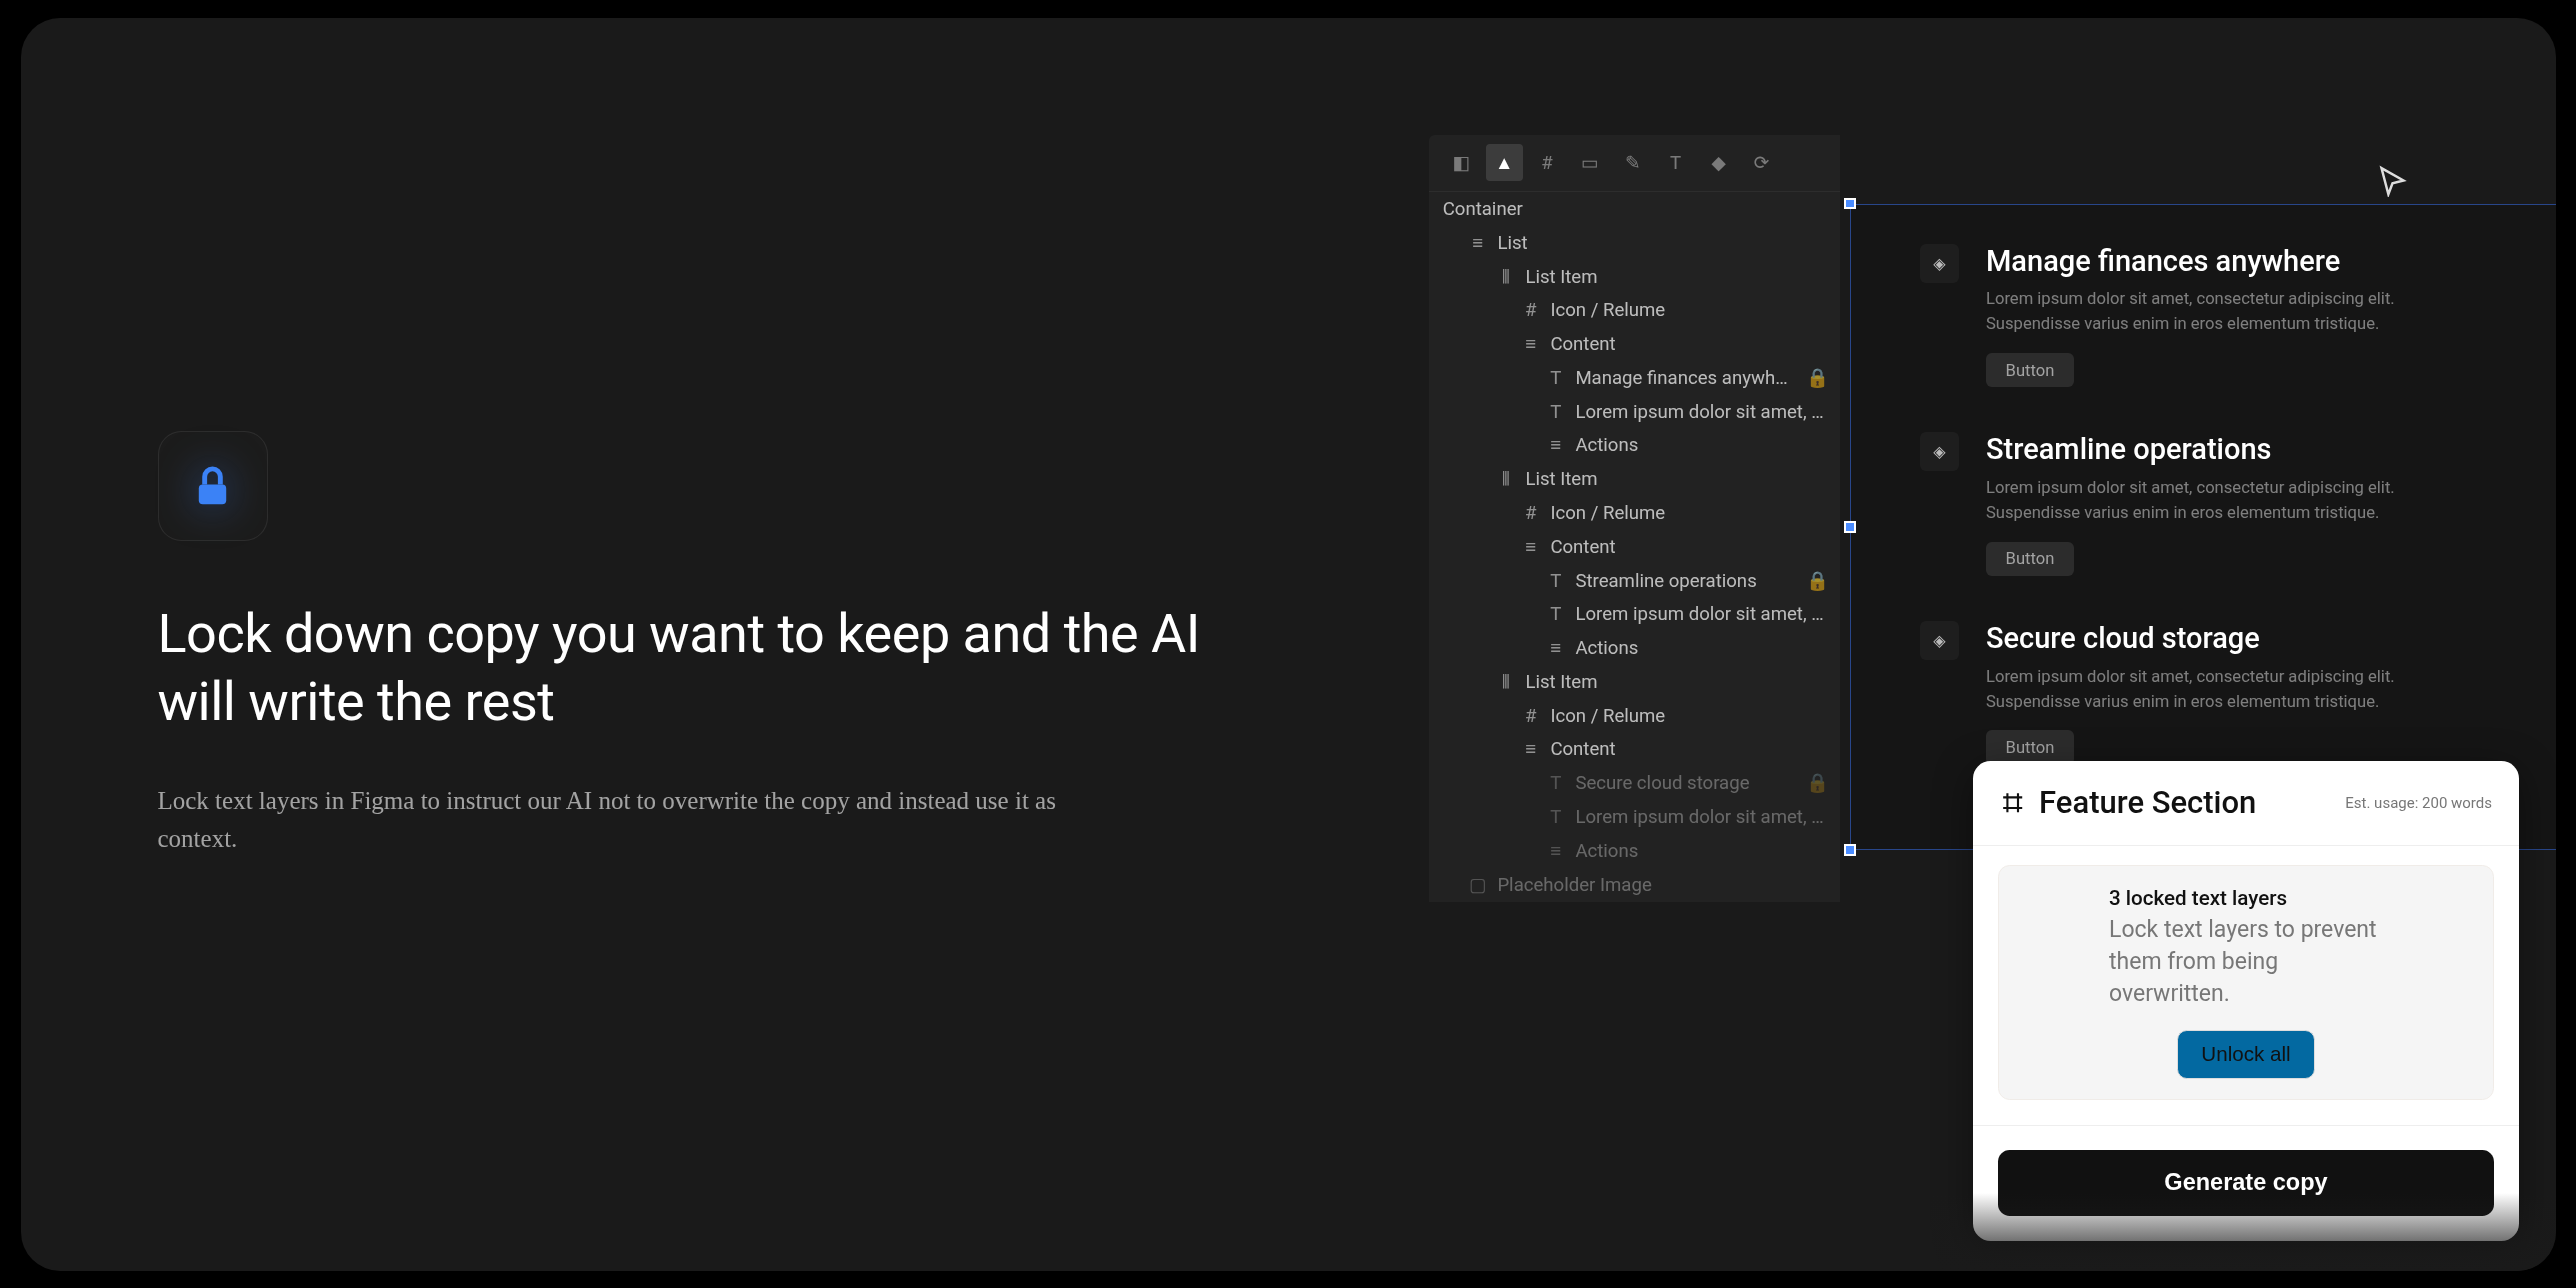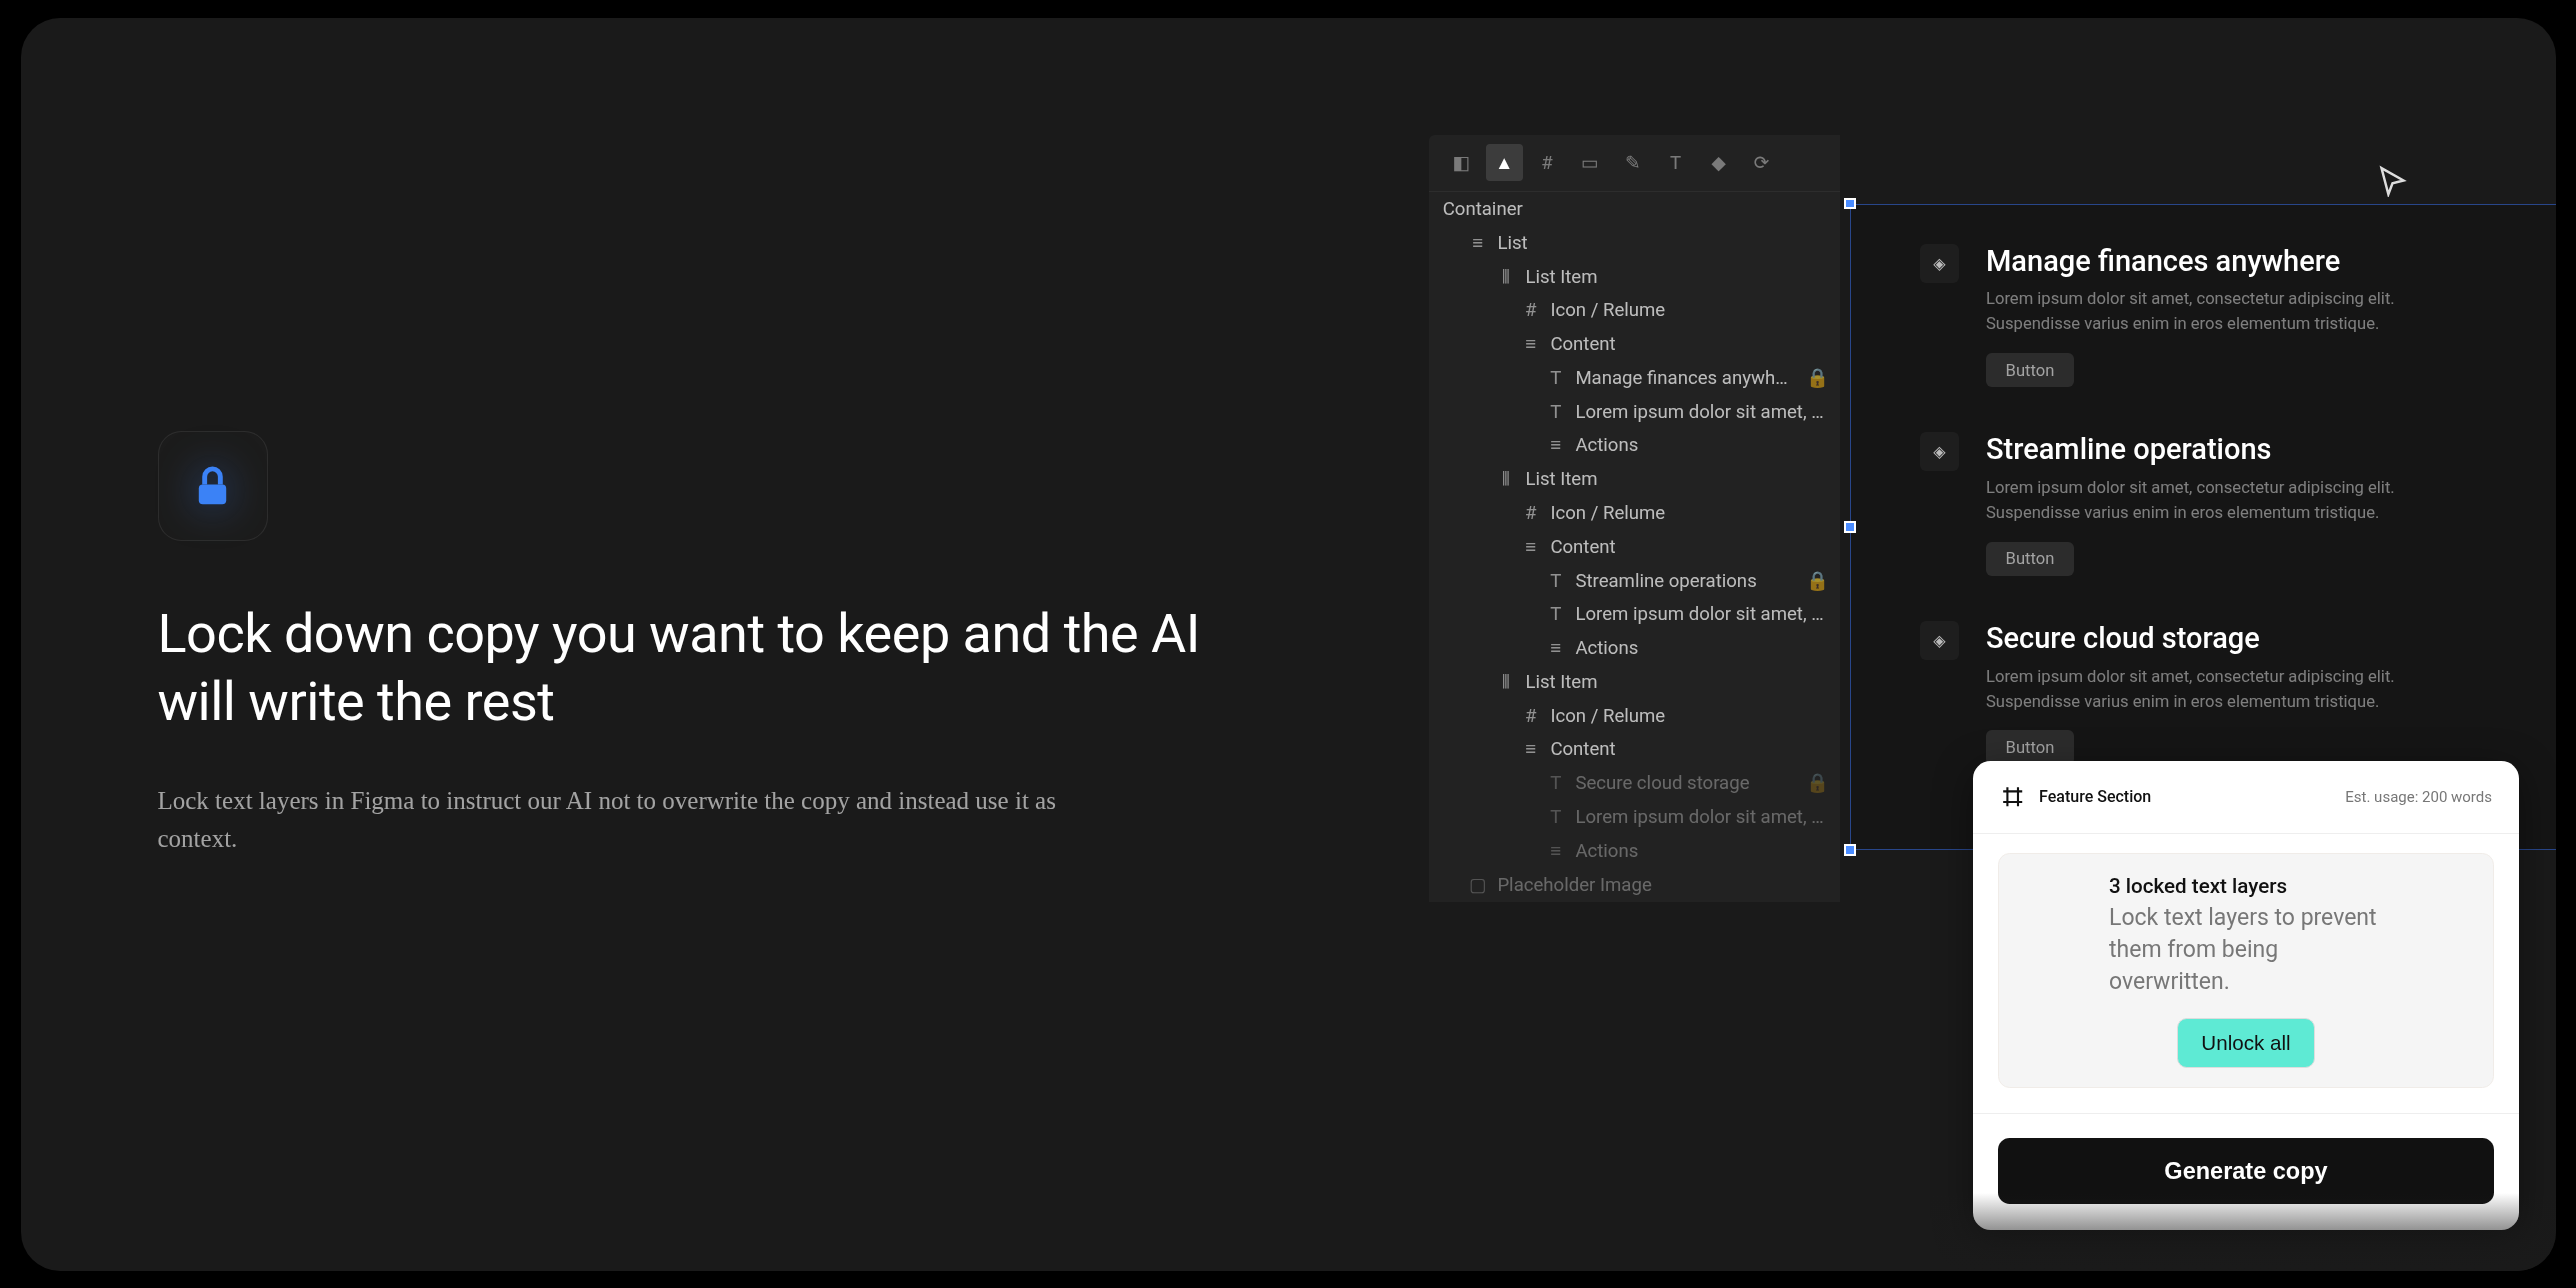--- a/index.html
+++ b/index.html
@@ -167,38 +167,38 @@
   overflow: hidden;
 }
 .popup-header {
   display: flex;
   align-items: center;
   justify-content: space-between;
   padding: 23.5px 27px;
   border-bottom: 1px solid #eee;
 }
 .popup-header-left { display: flex; align-items: center; gap: 13.7px; }
-.popup-title { color: #111; font-size: 16px; font-weight: 500; }
+.popup-title { color: #111; font-size: 31px; font-weight: 500; }
 .popup-usage { color: #777; font-size: 15px; }
 .popup-body { padding: 19.6px 25.4px 25.4px; }
 .locked-box {
   background: #f5f5f5;
   border: 1px solid #f0ece8;
   border-radius: 11.7px;
   padding: 19.6px 21.5px;
   display: flex;
   align-items: center;
   justify-content: space-between;
   gap: 19.6px;
   flex-direction: column;
 }
 .locked-info-title { color: #111; font-size: 20.6px; font-weight: 500; margin-bottom: 3.9px; }
 .locked-info-desc { color: #777; font-size: 23px; line-height: 1.4; max-width: 274px;}
 .unlock-btn {
-  background: #5eead4;
+  background: #0369a1;
   border: 1px solid #ddd;
   border-radius: 9.8px;
   padding: 11.7px 23.5px;
   font-size: 20.6px;
   font-weight: 500;
   color: #111;
 }
 .popup-footer { padding: 0 25.4px 25.4px; border-top: 1px solid #eee; padding-top: 23.5px;}
 .generate-btn {
   width: 100%;

